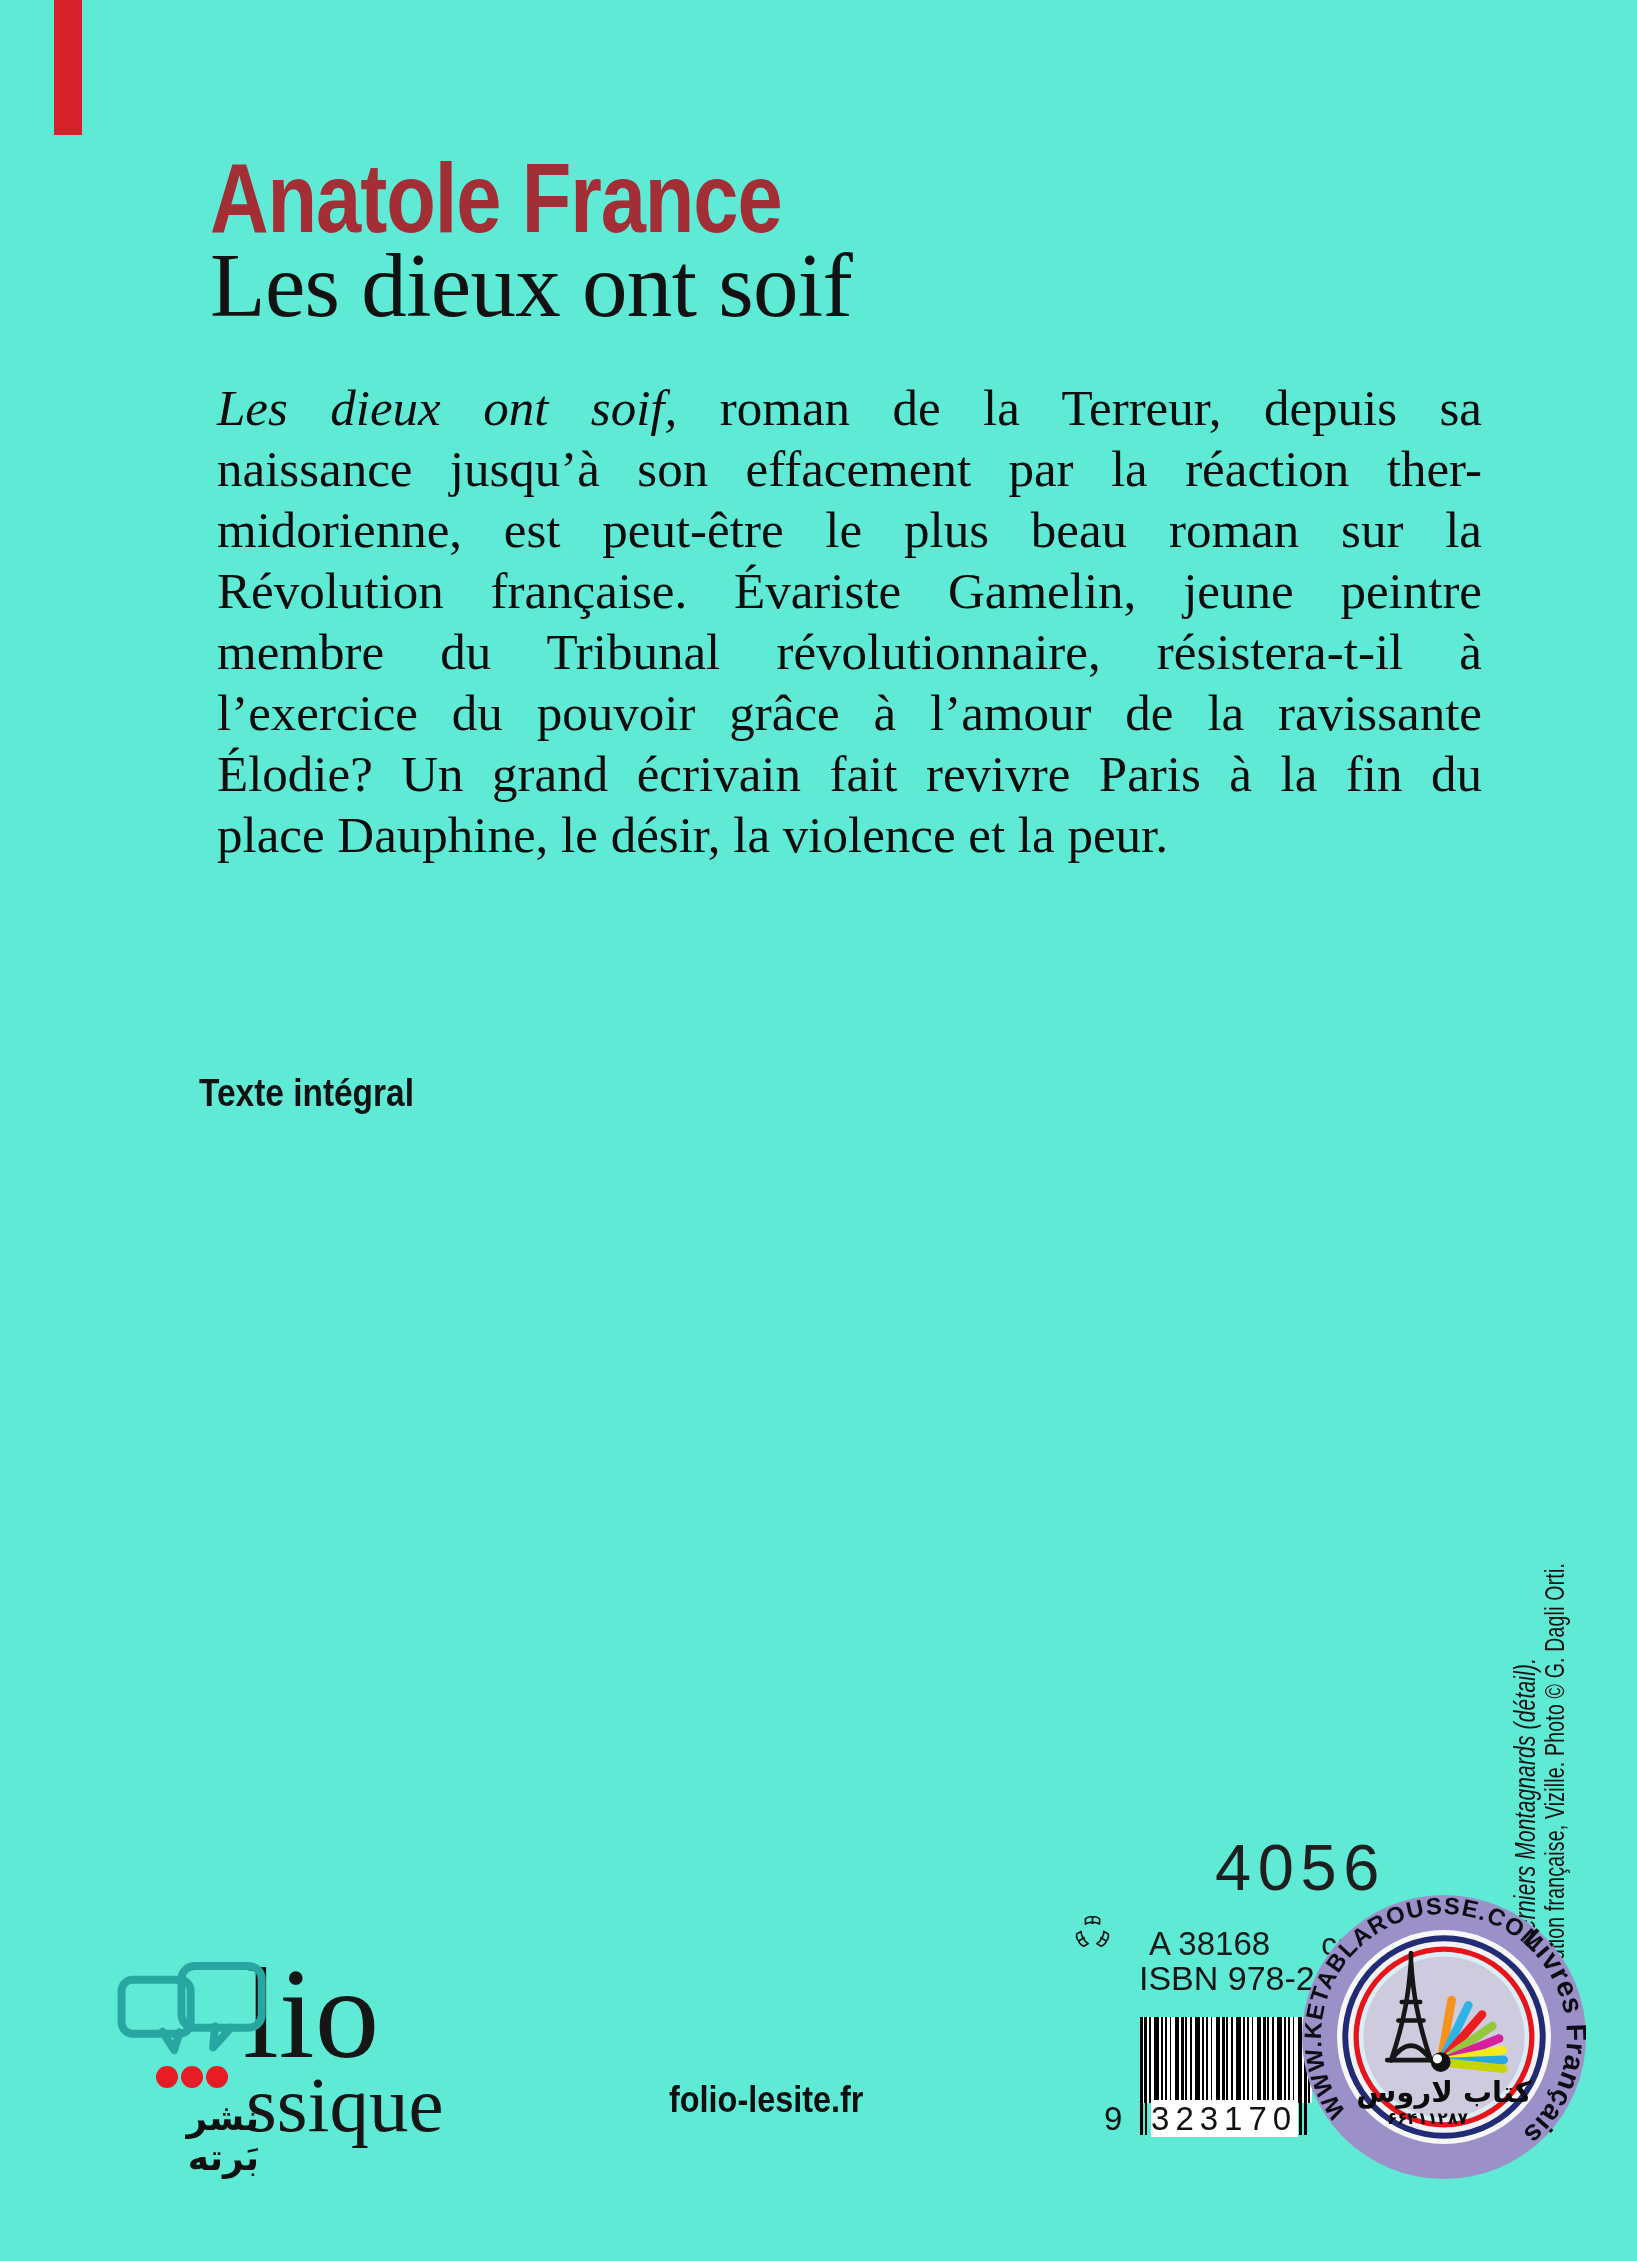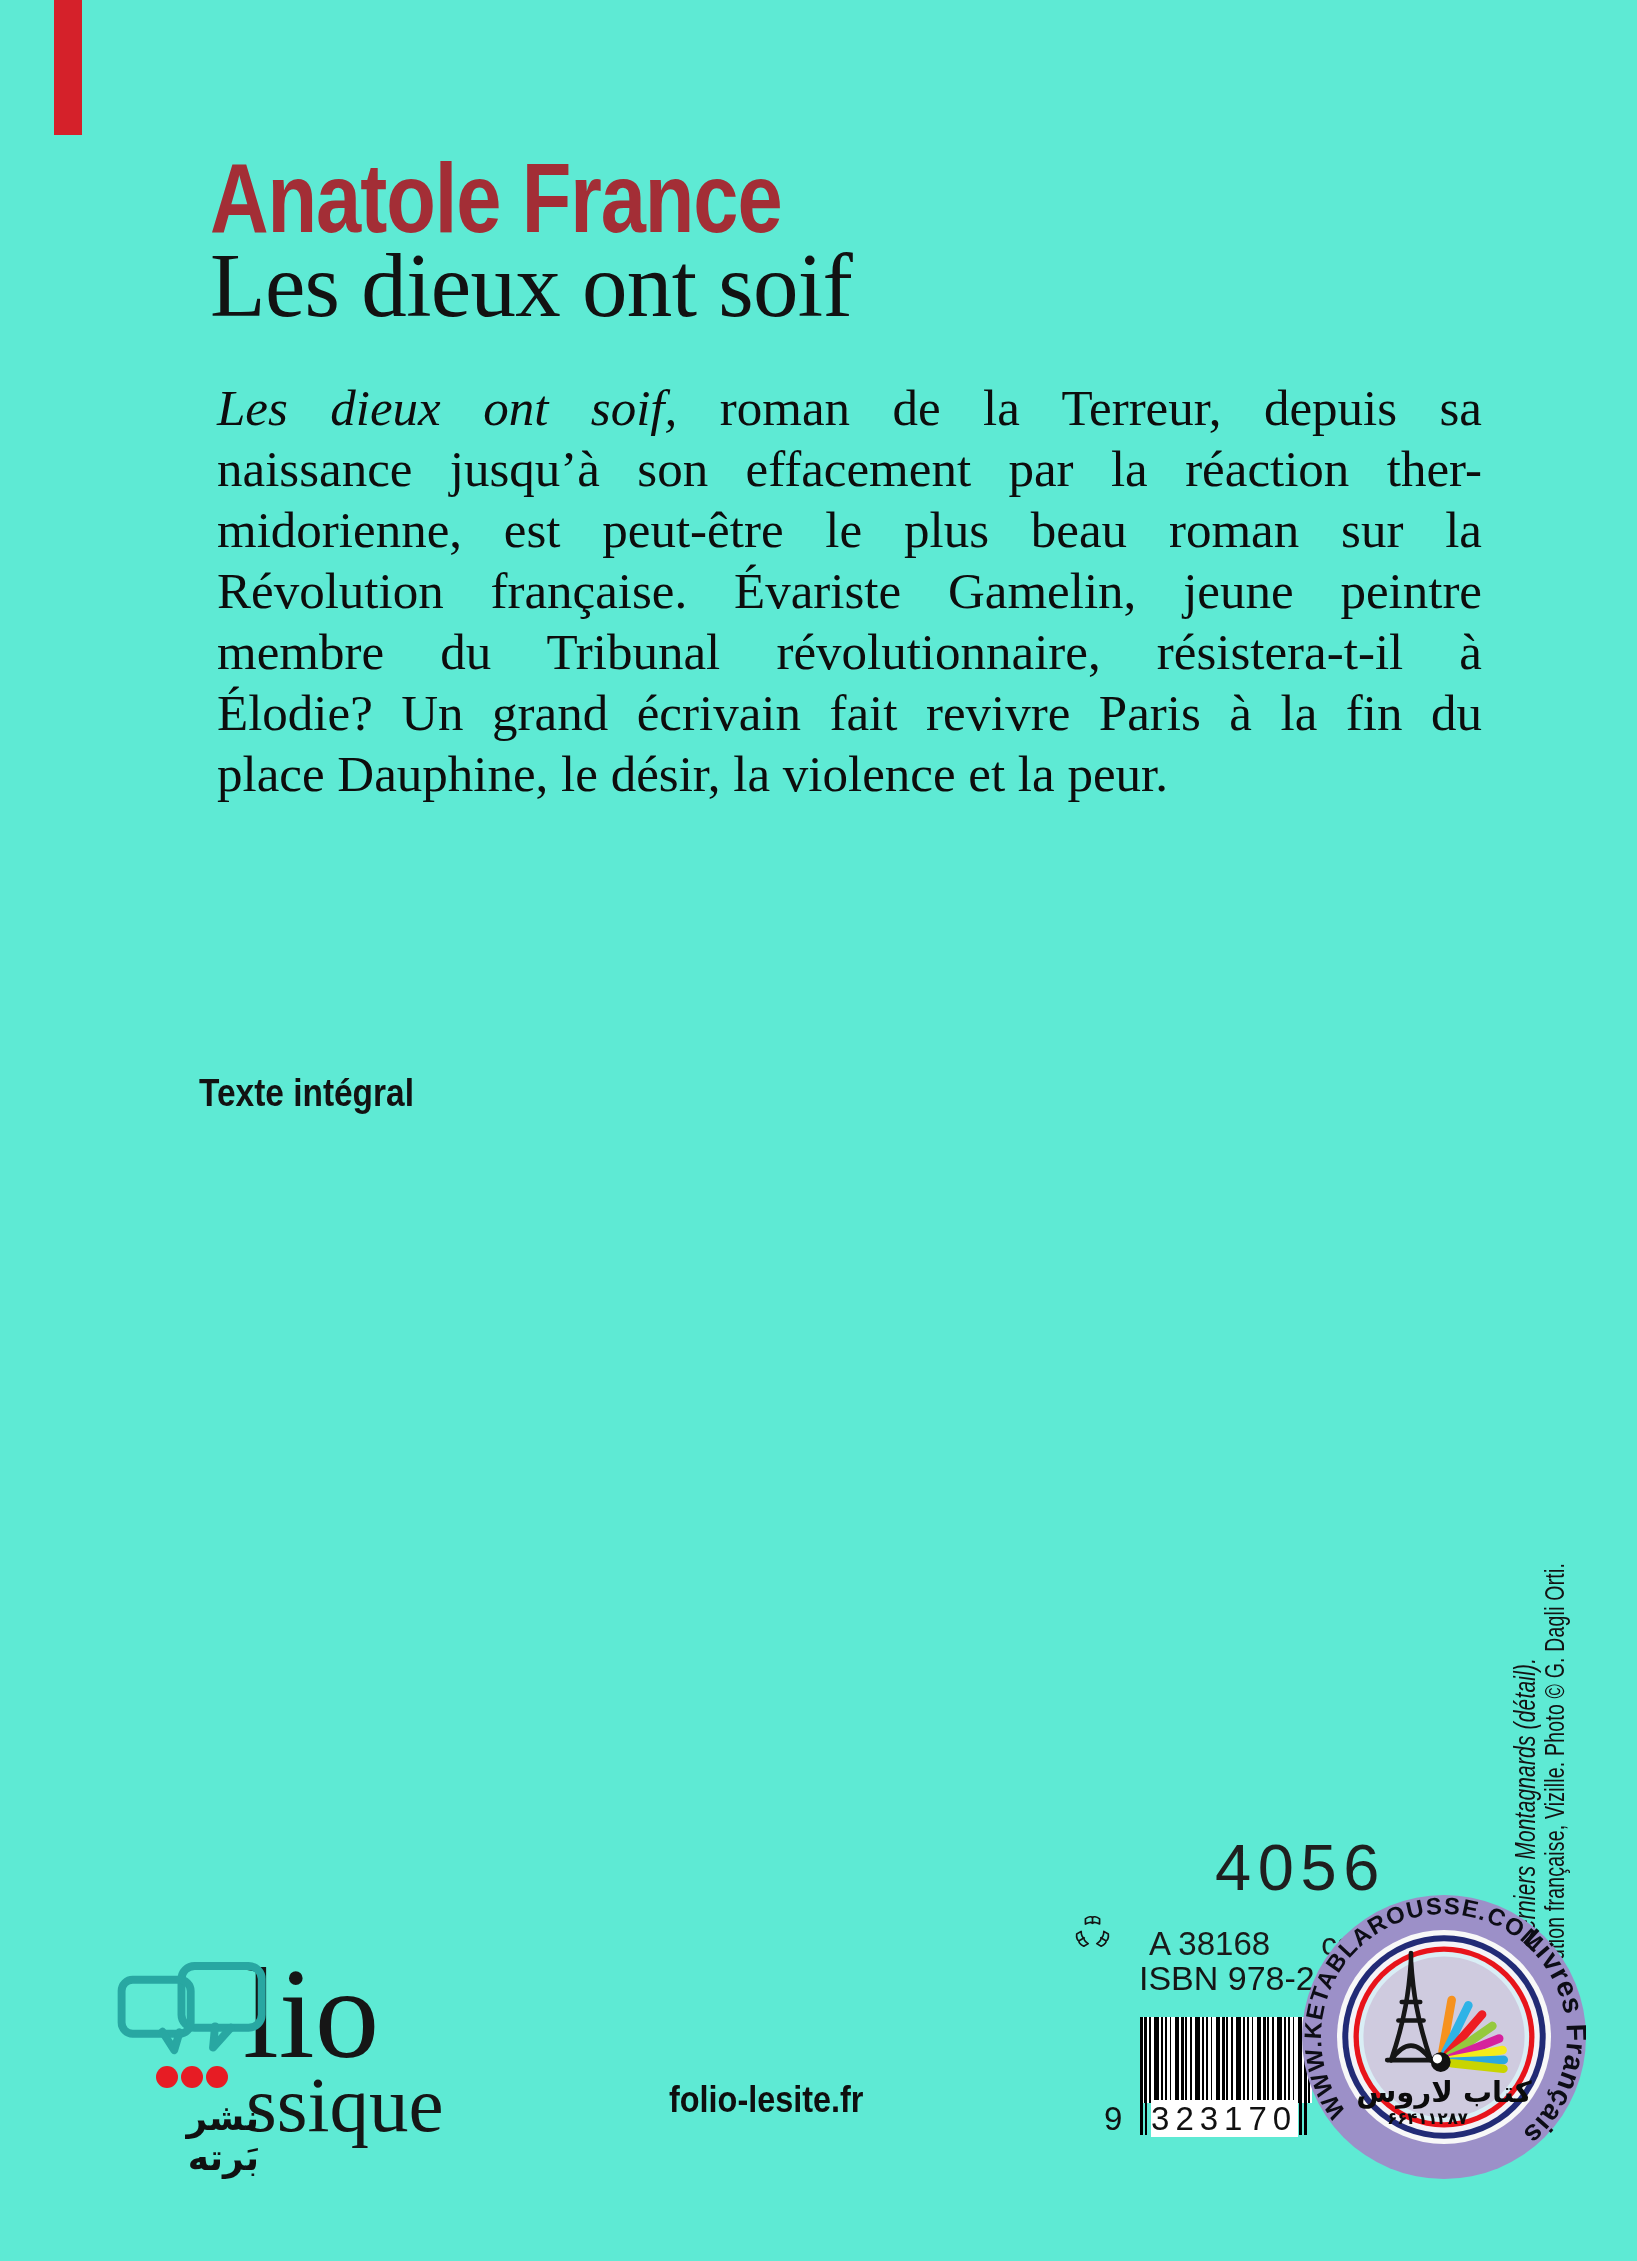--- a/index.html
+++ b/index.html
@@ -80,20 +80,21 @@
 
   <h1 class="abs author">Anatole France</h1>
   <h2 class="abs title">Les dieux ont soif</h2>
 
   <div class="abs blurb" id="blurb">
       <div class="para-line"><span class="seg-i">Les dieux ont soif,</span><span class="seg-r"> roman de la Terreur, depuis sa</span></div>
       <div class="para-line"><span class="seg-r">naissance jusqu’à son effacement par la réaction ther-</span></div>
       <div class="para-line"><span class="seg-r">midorienne, est peut-être le plus beau roman sur la</span></div>
       <div class="para-line"><span class="seg-r">Révolution française. Évariste Gamelin, jeune peintre</span></div>
       <div class="para-line"><span class="seg-r">membre du Tribunal révolutionnaire, résistera-t-il à</span></div>
+      <div class="para-line"><span class="seg-r">l’exercice du pouvoir grâce à l’amour de la ravissante</span></div>
       <div class="para-line"><span class="seg-r">Élodie? Un grand écrivain fait revivre Paris à la fin du</span></div>
       <div class="para-line last"><span class="seg-r">place Dauphine, le désir, la violence et la peur.</span></div>
     </div>
 
   <div class="abs integral">Texte intégral</div>
 
   <div class="abs credit credit-italic">erniers Montagnards (détail).</div>
   <div class="abs credit credit-roman">ution française, Vizille. Photo © G. Dagli Orti.</div>
 
   <div class="abs collection-number">4056</div>

